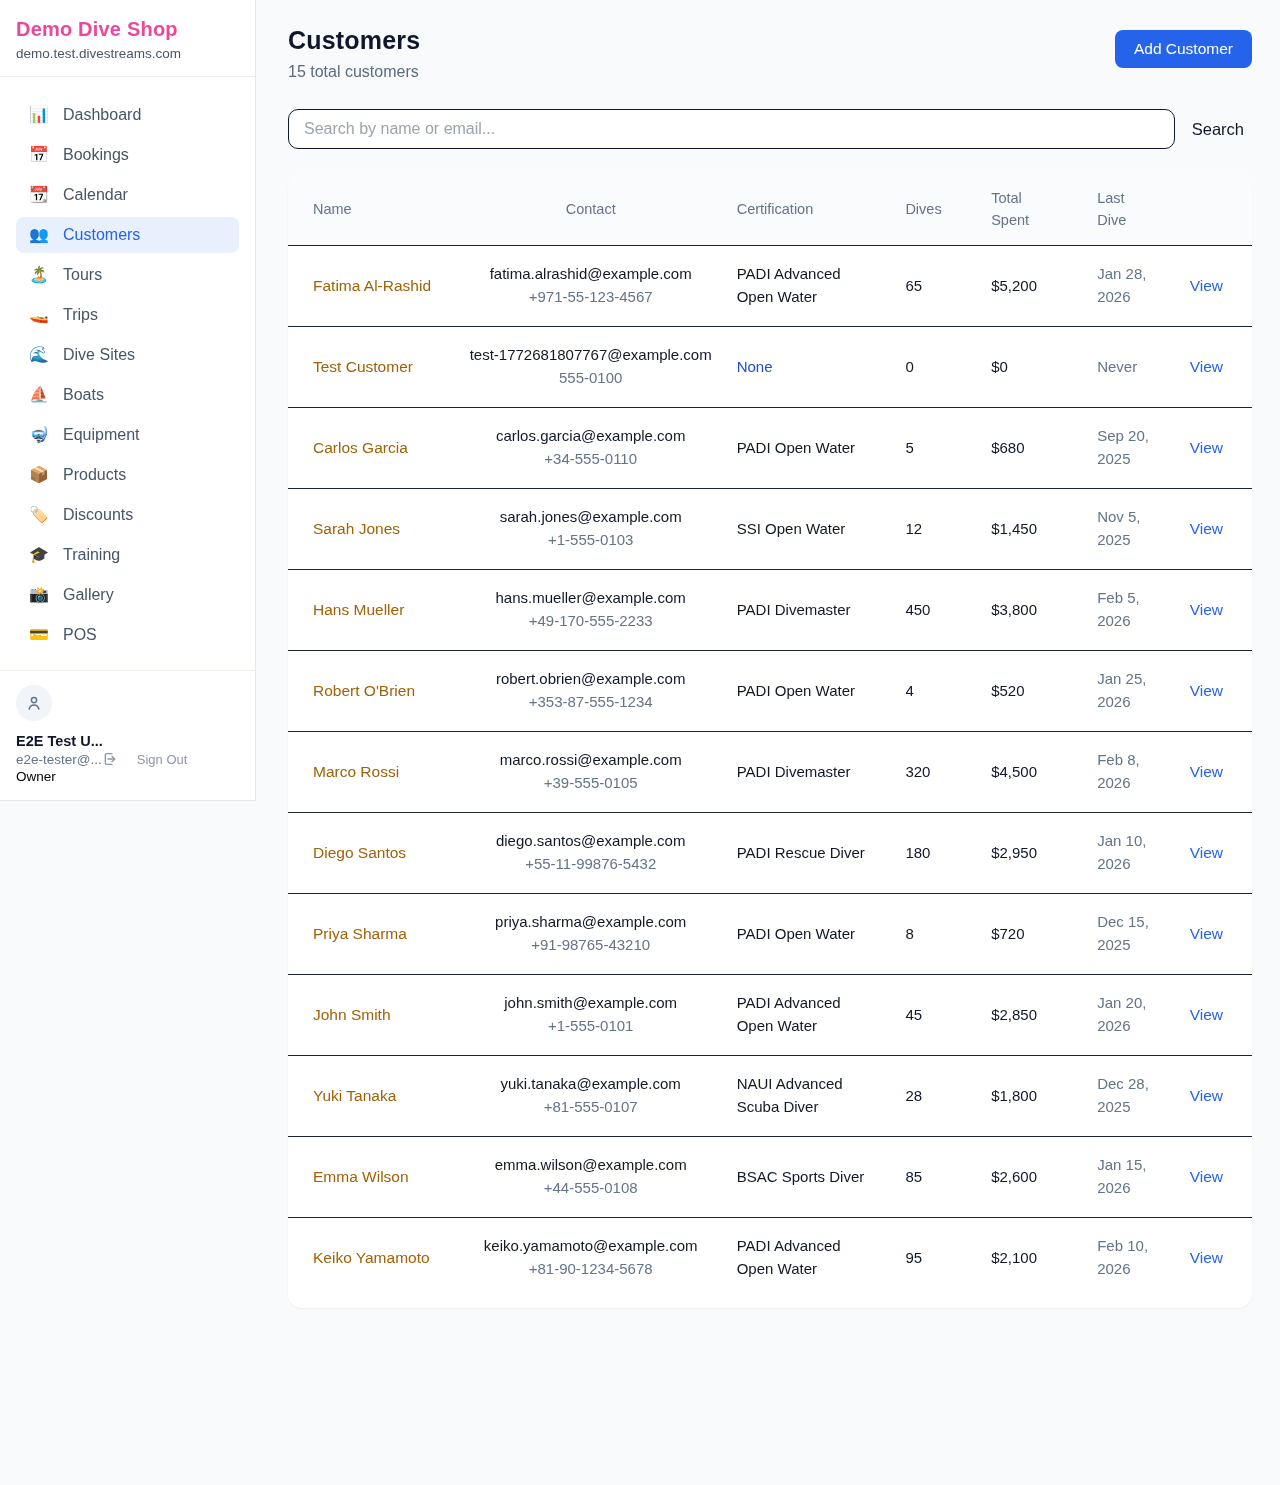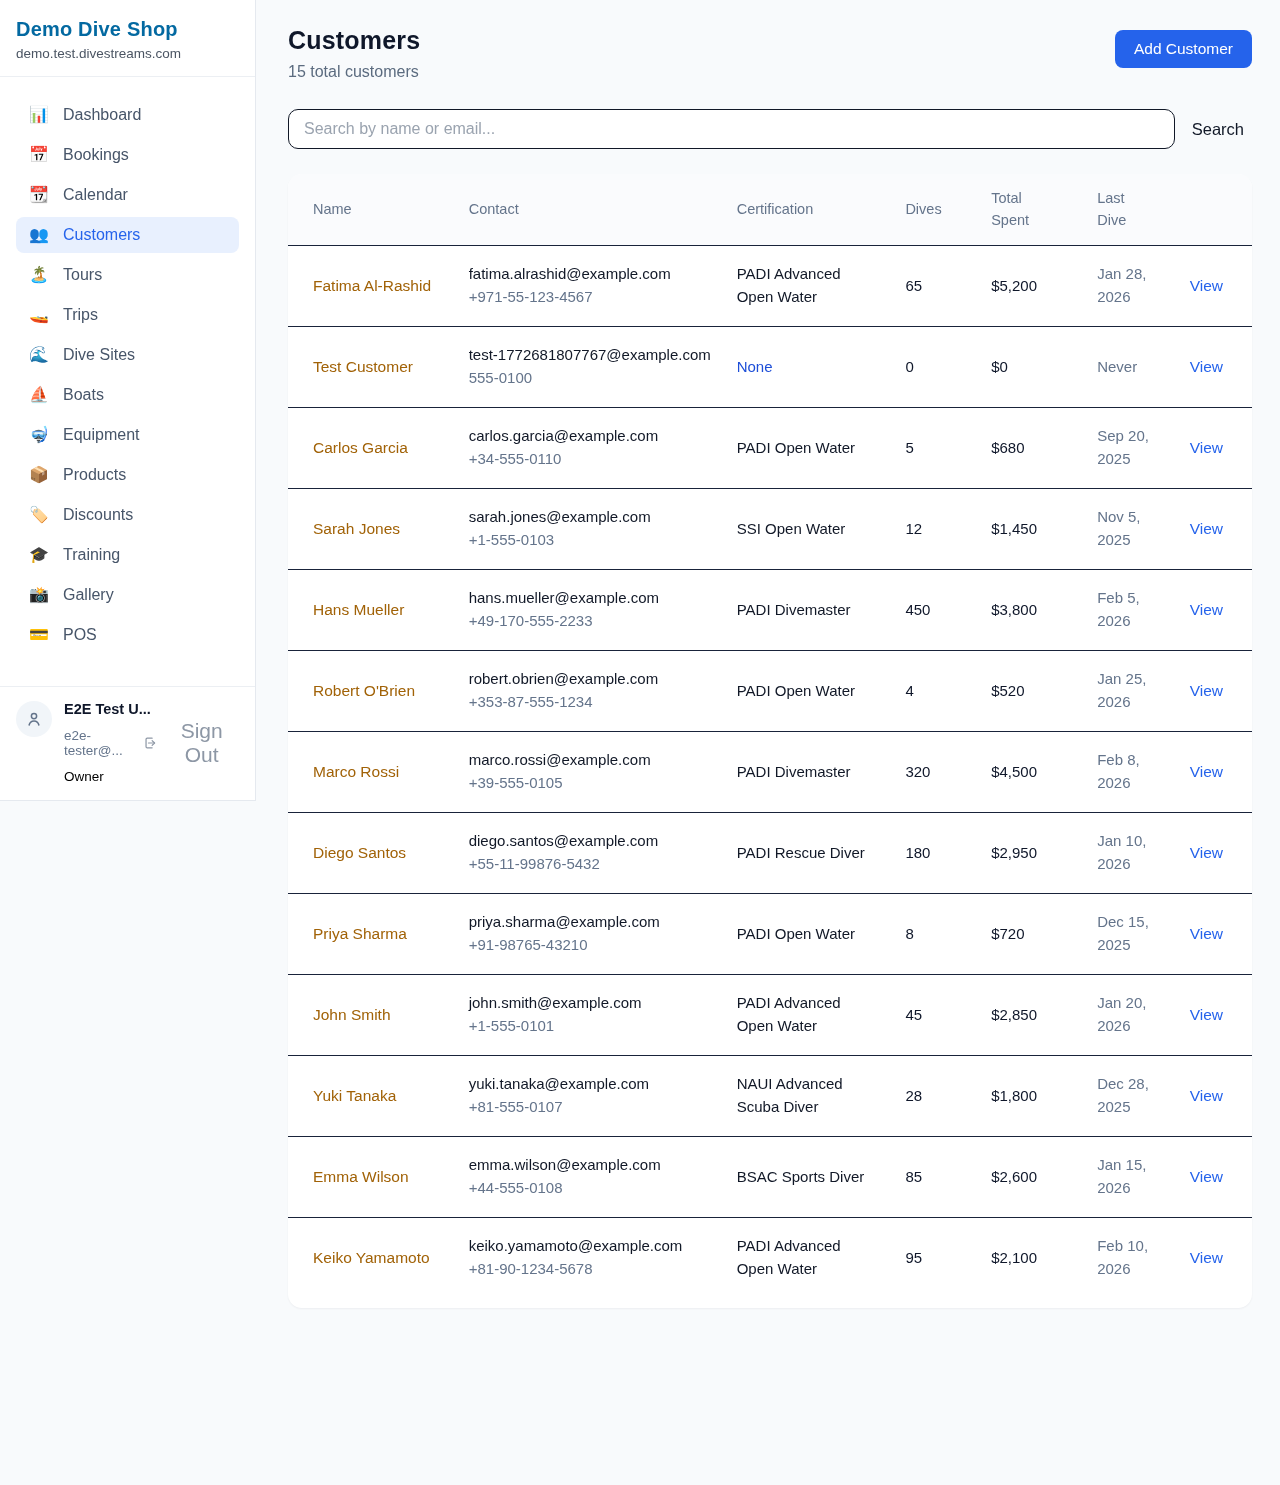--- a/index.html
+++ b/index.html
@@ -16,56 +16,56 @@
   .sidebar {
     position: absolute;
     top: 0; left: 0;
     width: 256px;
     height: 801px;
     background: #ffffff;
     border-right: 1px solid #e5e9ef;
     border-bottom: 1px solid #e5e9ef;
   }
   .brand { padding: 18px 16px 15px 16px; border-bottom: 1px solid #eceff3; }
-  .brand-name { color: #0369a1; font-size: 20px; font-weight: 700; letter-spacing: .2px; }
+  .brand-name { color: #ec4899; font-size: 20px; font-weight: 700; letter-spacing: .2px; }
   .brand-domain { color: #4b5563; font-size: 13.5px; margin-top: 5px; }
 
   .nav { padding: 20px 16px 0 16px; }
   .nav-item {
     display: flex; align-items: center; gap: 13px;
     padding: 9px 12px;
     margin-bottom: 4px;
     border-radius: 8px;
     color: #44506099;
     color: #475569;
     font-size: 16px;
     cursor: pointer;
   }
   .nav-item.active { background: #e8f0fe; color: #2563eb; font-weight: 500; }
   .nav-icon { width: 22px; font-size: 16px; line-height: 1; text-align: center; flex: 0 0 22px; }
 
   .sidebar-footer {
     position: absolute; left: 0; right: 0; bottom: 0;
     border-top: 1px solid #eceff3;
     padding: 14px 16px 16px 16px;
-    display: flex; gap: 12px; align-items: flex-start;
+    display: flex; gap: 12px; align-items: flex-start; flex-direction: column;
   }
   .avatar {
     width: 36px; height: 36px; border-radius: 50%;
     background: #f1f5f9; flex: 0 0 36px;
     display: flex; align-items: center; justify-content: center;
   }
   .user-info { flex: 1; min-width: 0; }
   .user-name { font-size: 14.5px; font-weight: 700; color: #0f172a; }
   .user-line2 { display: flex; justify-content: space-between; align-items: center; margin-top: 2px; }
   .user-email { font-size: 13.5px; color: #64748b; }
   .signout-btn {
     background: none; border: none; cursor: pointer;
-    display: inline-flex; align-items: center; gap: 7px;
-    color: #8d97a5; font-size: 21px; font-family: inherit;
+    display: inline-flex; align-items: center; gap: 19px;
+    color: #8d97a5; font-size: 13px; font-family: inherit;
     padding: 0;
   }
   .user-role { font-size: 13.5px; color: #000000; margin-top: 2px; }
 
   
   .main { margin-left: 256px; padding: 26px 28px 25px 32px; }
   .page-head { display: flex; justify-content: space-between; align-items: flex-start; }
   .page-title { font-size: 25px; font-weight: 700; color: #0f172a; letter-spacing: .2px; }
   .page-subtitle { font-size: 16px; color: #5b6b7f; margin-top: 8px; }
   .add-btn {
@@ -118,21 +118,21 @@
     vertical-align: middle;
     border-bottom: 1px solid #19233a;
     font-size: 15px;
     line-height: 1.5;
   }
   tbody td:first-child { padding-left: 25px; }
   tbody td:last-child { padding-right: 24px; }
   tbody tr:last-child td { border-bottom: none; }
 
   .col-name { width: 17.5%; }
-  .col-contact { width: 27.8%; }
+  .col-contact { width: 27.8%; text-align: center; }
   .col-certification { width: 17.5%; }
   .col-dives { width: 8.9%; }
   .col-total-spent { width: 11%; }
   .col-last-dive { width: 9.6%; }
   .col-action { width: 7.7%; }
 
   .cust-name { color: #a16207; font-weight: 500; font-size: 15.5px; line-height: 1.55; text-decoration: none; cursor: pointer; display: inline-block; }
   .email { color: #111827; overflow-wrap: break-word; }
   .phone { color: #64748b; margin-top: 1px; }
   .cert { color: #111827; }

